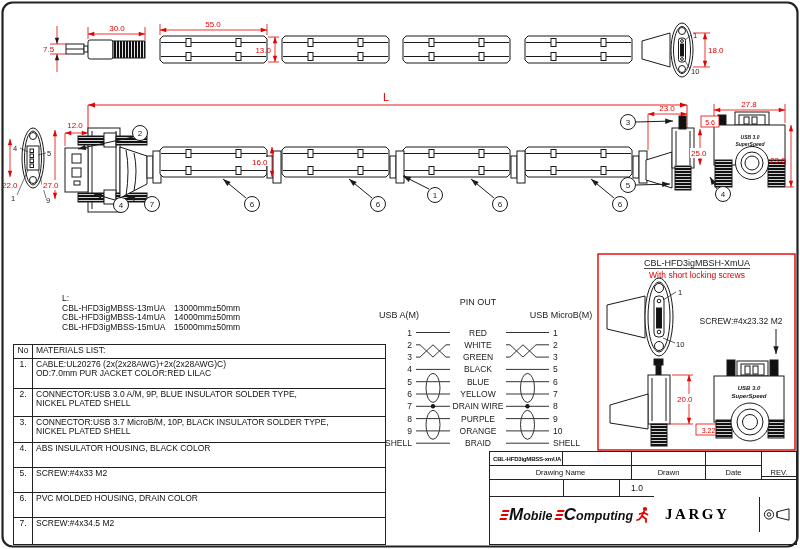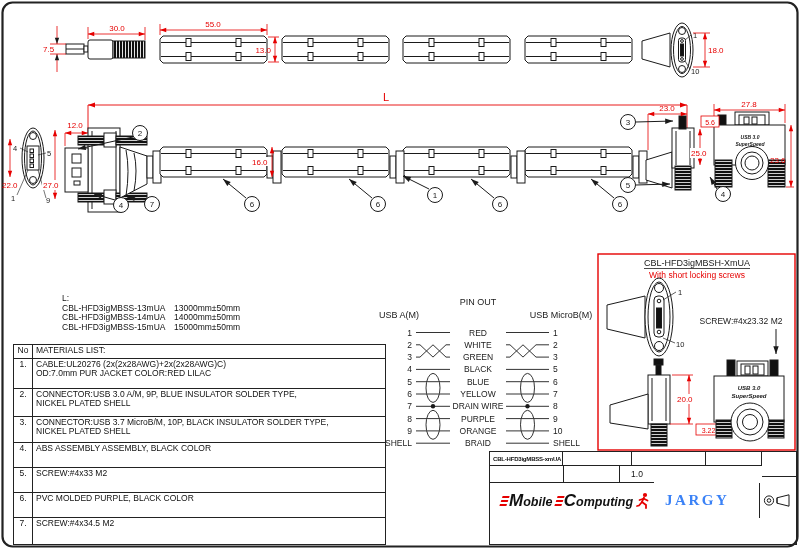--- a/index.html
+++ b/index.html
@@ -38,21 +38,21 @@
   .partno{font-size:6px;font-weight:bold;letter-spacing:-0.2px;}
   .mm{font-size:8.5px;margin-top:24px;}
   .rev{font-size:8.5px;}
   .logoRow{height:35px;}
   .logos{display:flex;align-items:center;padding-left:8px;}
   .mclogo{display:flex;align-items:baseline;font-style:italic;font-weight:bold;font-size:12.5px;color:#111;}
   .bigL{font-size:17px;line-height:15px;}
   .stripe{display:inline-block;width:7px;height:10px;margin-right:1px;align-self:center;
           background:repeating-linear-gradient(180deg,#e60000 0 2px,transparent 2px 4px);
           transform:skewX(-18deg);}
-  .jargy{color:#3b82f6;font-weight:bold;font-size:15px;letter-spacing:2.5px;
+  .jargy{color:#000000;font-weight:bold;font-size:15px;letter-spacing:2.5px;
          font-family:"Liberation Serif",serif;margin-left:14px;}
 </style>
 </head>
 <body>
 
 <div class="page">
 
 <svg width="800" height="549" viewBox="0 0 800 549" style="position:absolute;left:0;top:0;">
   <defs>
     <marker id="ra" markerWidth="9" markerHeight="7" refX="8.3" refY="3.5" orient="auto-start-reverse">
@@ -511,53 +511,59 @@
   <tr class="h26">
     <td class="no">3.</td>
     <td>
             <div>CONNECTOR:USB 3.7 MicroB/M, 10P, BLACK INSULATOR SOLDER TYPE,</div>
         <div>NICKEL PLATED SHELL</div>
           </td>
   </tr>
   <tr class="h25">
     <td class="no">4.</td>
     <td>
-            <div>ABS ASSEMBLY ASSEMBLY, BLACK COLOR</div>
+            <div>ABS INSULATOR HOUSING, BLACK COLOR</div>
           </td>
   </tr>
   <tr class="h25">
     <td class="no">5.</td>
     <td>
             <div>SCREW:#4x33 M2</div>
           </td>
   </tr>
   <tr class="h25">
     <td class="no">6.</td>
     <td>
-            <div>PVC MOLDED PURPLE, BLACK COLOR</div>
+            <div>PVC MOLDED HOUSING, DRAIN COLOR</div>
           </td>
   </tr>
   <tr class="h27">
     <td class="no">7.</td>
     <td>
             <div>SCREW:#4x34.5 M2</div>
           </td>
   </tr>
 </tbody>
     </table>
 
 <div class="tblock">
   <div class="trow" style="height:14px;">
     <div class="tc left" style="width:73px;">
           <span class="partno">CBL-HFD3igMBSS-xmUA</span>
         </div>
     <div class="tc" style="width:69px;"></div>
     <div class="tc" style="width:74px;"></div>
     <div class="tc" style="width:56px;"></div>
     <div class="tc last mm" style="width:34px;">mm</div>
+  </div>
+  <div class="trow" style="height:14px;">
+    <div class="tc" style="width:142px;">Drawing Name</div>
+    <div class="tc" style="width:74px;">Drawn</div>
+    <div class="tc" style="width:56px;">Date</div>
+    <div class="tc last" style="width:34px;">REV.</div>
   </div>
   <div class="trow" style="height:17px;">
     <div class="tc" style="width:74px;"></div>
     <div class="tc" style="width:56px;"></div>
     <div class="tc last rev" style="width:34px;">1.0</div>
   </div>
   <div class="trow logoRow">
     <div class="tc left" style="width:270px;border-bottom:none;">
       <div class="logos">
         <span class="mclogo">

